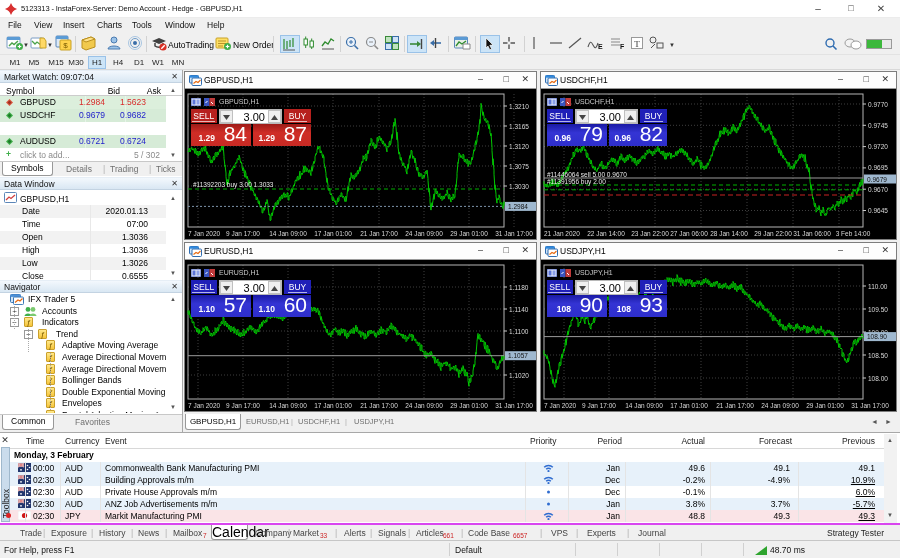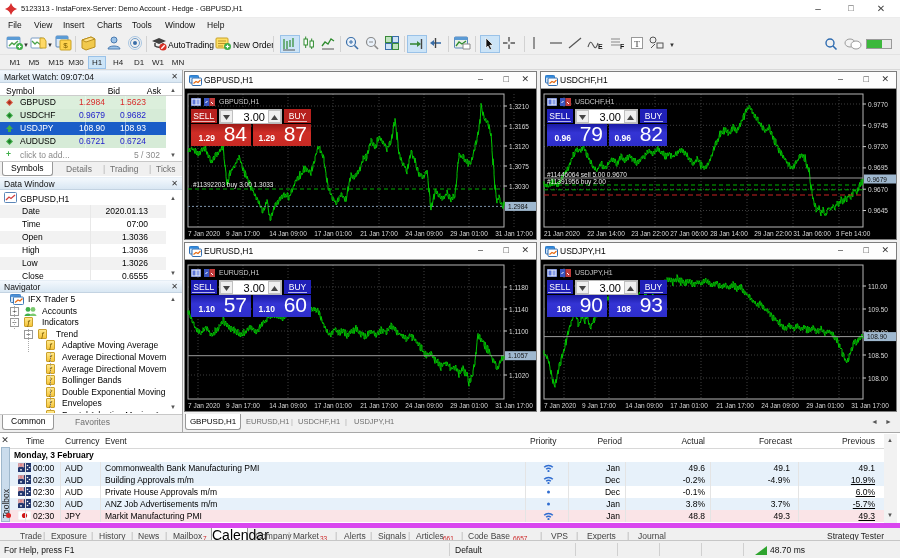--- a/index.html
+++ b/index.html
@@ -59,21 +59,21 @@
 .pxsm{position:absolute;font-size:8.5px;font-weight:bold}
 .pxlg{position:absolute;font-size:21px}
 
 #ctabs{left:183px;top:414px;width:717px;height:18px;background:#f0f0f0}
 
 #toolbox{left:0;top:432px;width:900px;height:91px;background:#fff;border-top:1px solid #a8a8a8}
 .calrow{position:absolute;left:10px;width:874px;height:12px;line-height:12px;font-size:8.5px}
 .calcell{position:absolute;top:0;line-height:12px;white-space:nowrap}
 .calsep{position:absolute;top:0;bottom:0;width:1px;background:#e4e4e4}
 
-#btabs{left:0;top:523px;width:900px;height:17px;background:#f0f0f0;border-top:5px solid #d946ef}
+#btabs{left:0;top:523px;width:900px;height:17px;background:#f0f0f0;border-top:2px solid #d946ef}
 #btabs span{position:absolute;top:3px;color:#444;font-size:8.5px}
 #btabs .bsep{color:#b0b0b0}
 
 #status{left:0;top:540px;width:900px;height:18px;background:#f0f0f0;border-top:1px solid #c6c6c6}
 #status span{position:absolute;top:4px;font-size:8.5px;color:#111}
 .ssep{position:absolute;top:2px;width:1px;height:13px;background:#d0d0d0}
 </style></head><body>
 <div id="app">
     <div id="titlebar" class="abs">
       <svg class="abs" style="left:5px;top:3px" width="12" height="12" viewBox="0 0 12 12">
@@ -275,30 +275,20 @@
         <div class="gridv" style="left:125px;height:13px"></div>
       </div>
       <div class="mwrow" style="top:39px;width:166px;background:#d6ebd7">
         <svg style="position:absolute;left:6px;top:3px" width="7" height="7" viewBox="0 0 7 7">
           <path d="M3.5 0L7 3.5 3.5 7 0 3.5z" fill="#3fae49"></path>
           <path d="M3.5 1.6L5.4 3.5 3.5 5.4 1.6 3.5z" fill="#1f7a2a"></path>
         </svg>
         <span class="mwname" style="color:#000">USDCHF</span>
         <span class="mwbid" style="color:#2222cc">0.9679</span>
         <span class="mwask" style="color:#2222cc">0.9682</span>
-        <div class="gridv" style="left:85px;height:13px"></div>
-        <div class="gridv" style="left:125px;height:13px"></div>
-      </div>
-      <div class="mwrow" style="top:52px;width:166px;background:#1a5dc8">
-        <svg style="position:absolute;left:6px;top:3px" width="7" height="7" viewBox="0 0 7 7">
-          <path d="M3.5 0L7 4H5v3H2V4H0z" fill="#3fae49"></path>
-        </svg>
-        <span class="mwname" style="color:#fff">USDJPY</span>
-        <span class="mwbid" style="color:#fff">108.90</span>
-        <span class="mwask" style="color:#fff">108.93</span>
         <div class="gridv" style="left:85px;height:13px"></div>
         <div class="gridv" style="left:125px;height:13px"></div>
       </div>
       <div class="mwrow" style="top:65px;width:166px;background:#d6ebd7">
         <svg style="position:absolute;left:6px;top:3px" width="7" height="7" viewBox="0 0 7 7">
           <path d="M3.5 0L7 3.5 3.5 7 0 3.5z" fill="#3fae49"></path>
           <path d="M3.5 1.6L5.4 3.5 3.5 5.4 1.6 3.5z" fill="#1f7a2a"></path>
         </svg>
         <span class="mwname" style="color:#000">AUDUSD</span>
         <span class="mwbid" style="color:#2222cc">0.6721</span>

